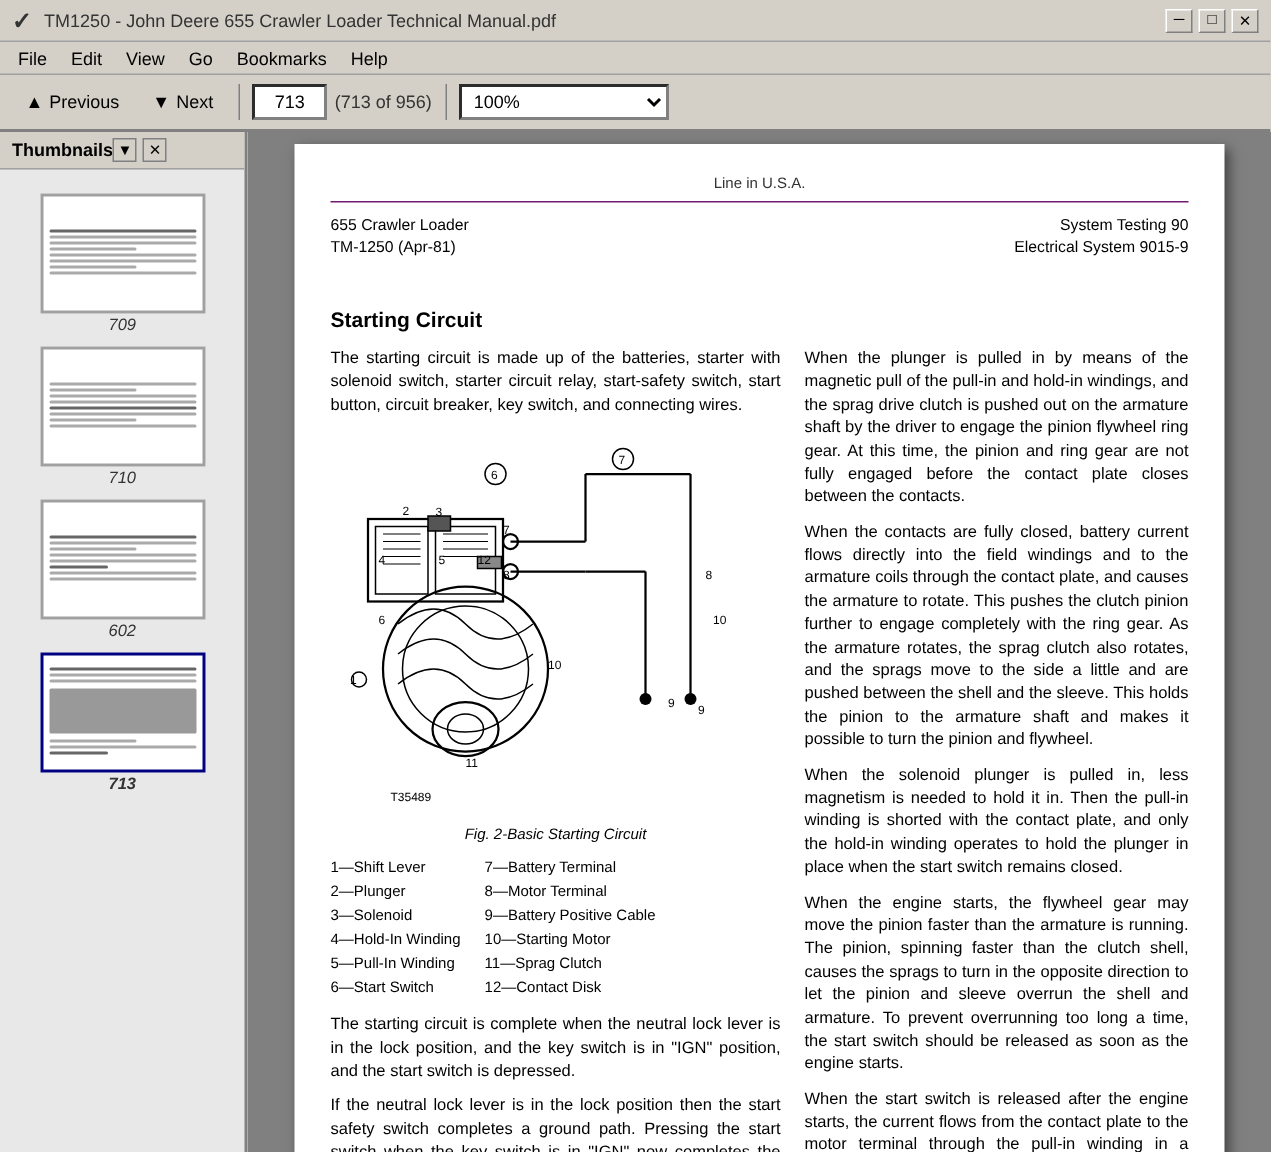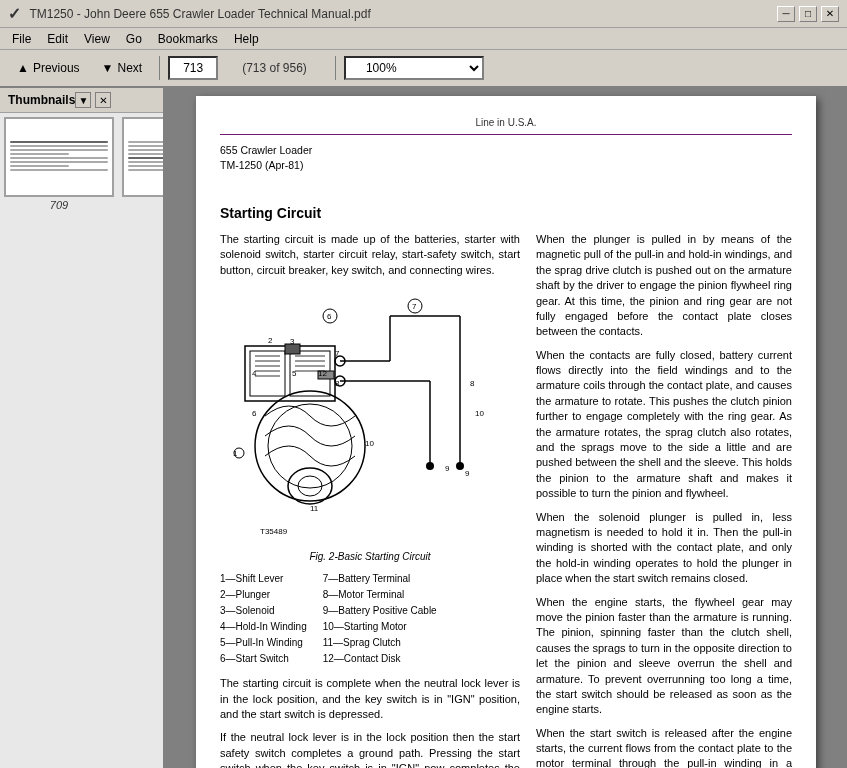--- a/index.html
+++ b/index.html
@@ -66,27 +66,27 @@
     }
     .toolbar-sep { width: 1px; height: 24px; background: #808080; margin: 0 4px; }
     .page-input {
       width: 50px; height: 24px;
       border: 2px inset #808080;
       background: #fff;
       text-align: center;
       font-size: 12px;
       padding: 2px;
     }
-    .page-count { font-size: 12px; color: #333; margin: 0 20px; }
+    .page-count { font-size: 12px; color: #333; margin: 0 1px; }
     .zoom-select {
       height: 24px;
       border: 2px inset #808080;
       background: #fff;
       font-size: 12px;
-      padding: 0 16px;
+      padding: 0 4px;
       width: 140px;
     }
 
     
     .main-area {
       display: flex;
       height: calc(768px - 28px - 22px - 38px);
     }
 
     
@@ -111,23 +111,23 @@
     .sidebar-ctrl-btn {
       width: 16px; height: 16px;
       background: #d4d0c8;
       border: 1px solid #808080;
       display: flex; align-items: center; justify-content: center;
       cursor: pointer; font-size: 10px;
     }
     .sidebar-content {
       flex: 1;
       overflow-y: auto;
-      padding: 4px;
-      display: flex;
-      flex-direction: row;
+      padding: 16px;
+      display: flex;
+      flex-direction: column;
       gap: 8px;
     }
     .thumb-item {
       display: flex;
       flex-direction: column;
       align-items: center;
       gap: 2px;
       cursor: pointer;
     }
     .thumb-img {
@@ -386,20 +386,24 @@
   <div class="pdf-viewer">
     <div class="pdf-page">
 
       <div class="page-top-strip">Line in U.S.A.</div>
 
       <div class="page-header">
         <div class="page-header-left">
           <div>655 Crawler Loader</div>
           <div>TM-1250   (Apr-81)</div>
         </div>
+        <div class="page-header-right">
+          <div>System Testing      90</div>
+          <div>Electrical System   9015-9</div>
+        </div>
       </div>
 
       <div class="section-title">Starting Circuit</div>
 
       <div class="content-area">
 
         <div class="left-col">
           <p>The starting circuit is made up of the batteries, starter with solenoid switch, starter circuit relay, start-safety switch, start button, circuit breaker, key switch, and connecting wires.</p>
 
           <div class="diagram-container">

